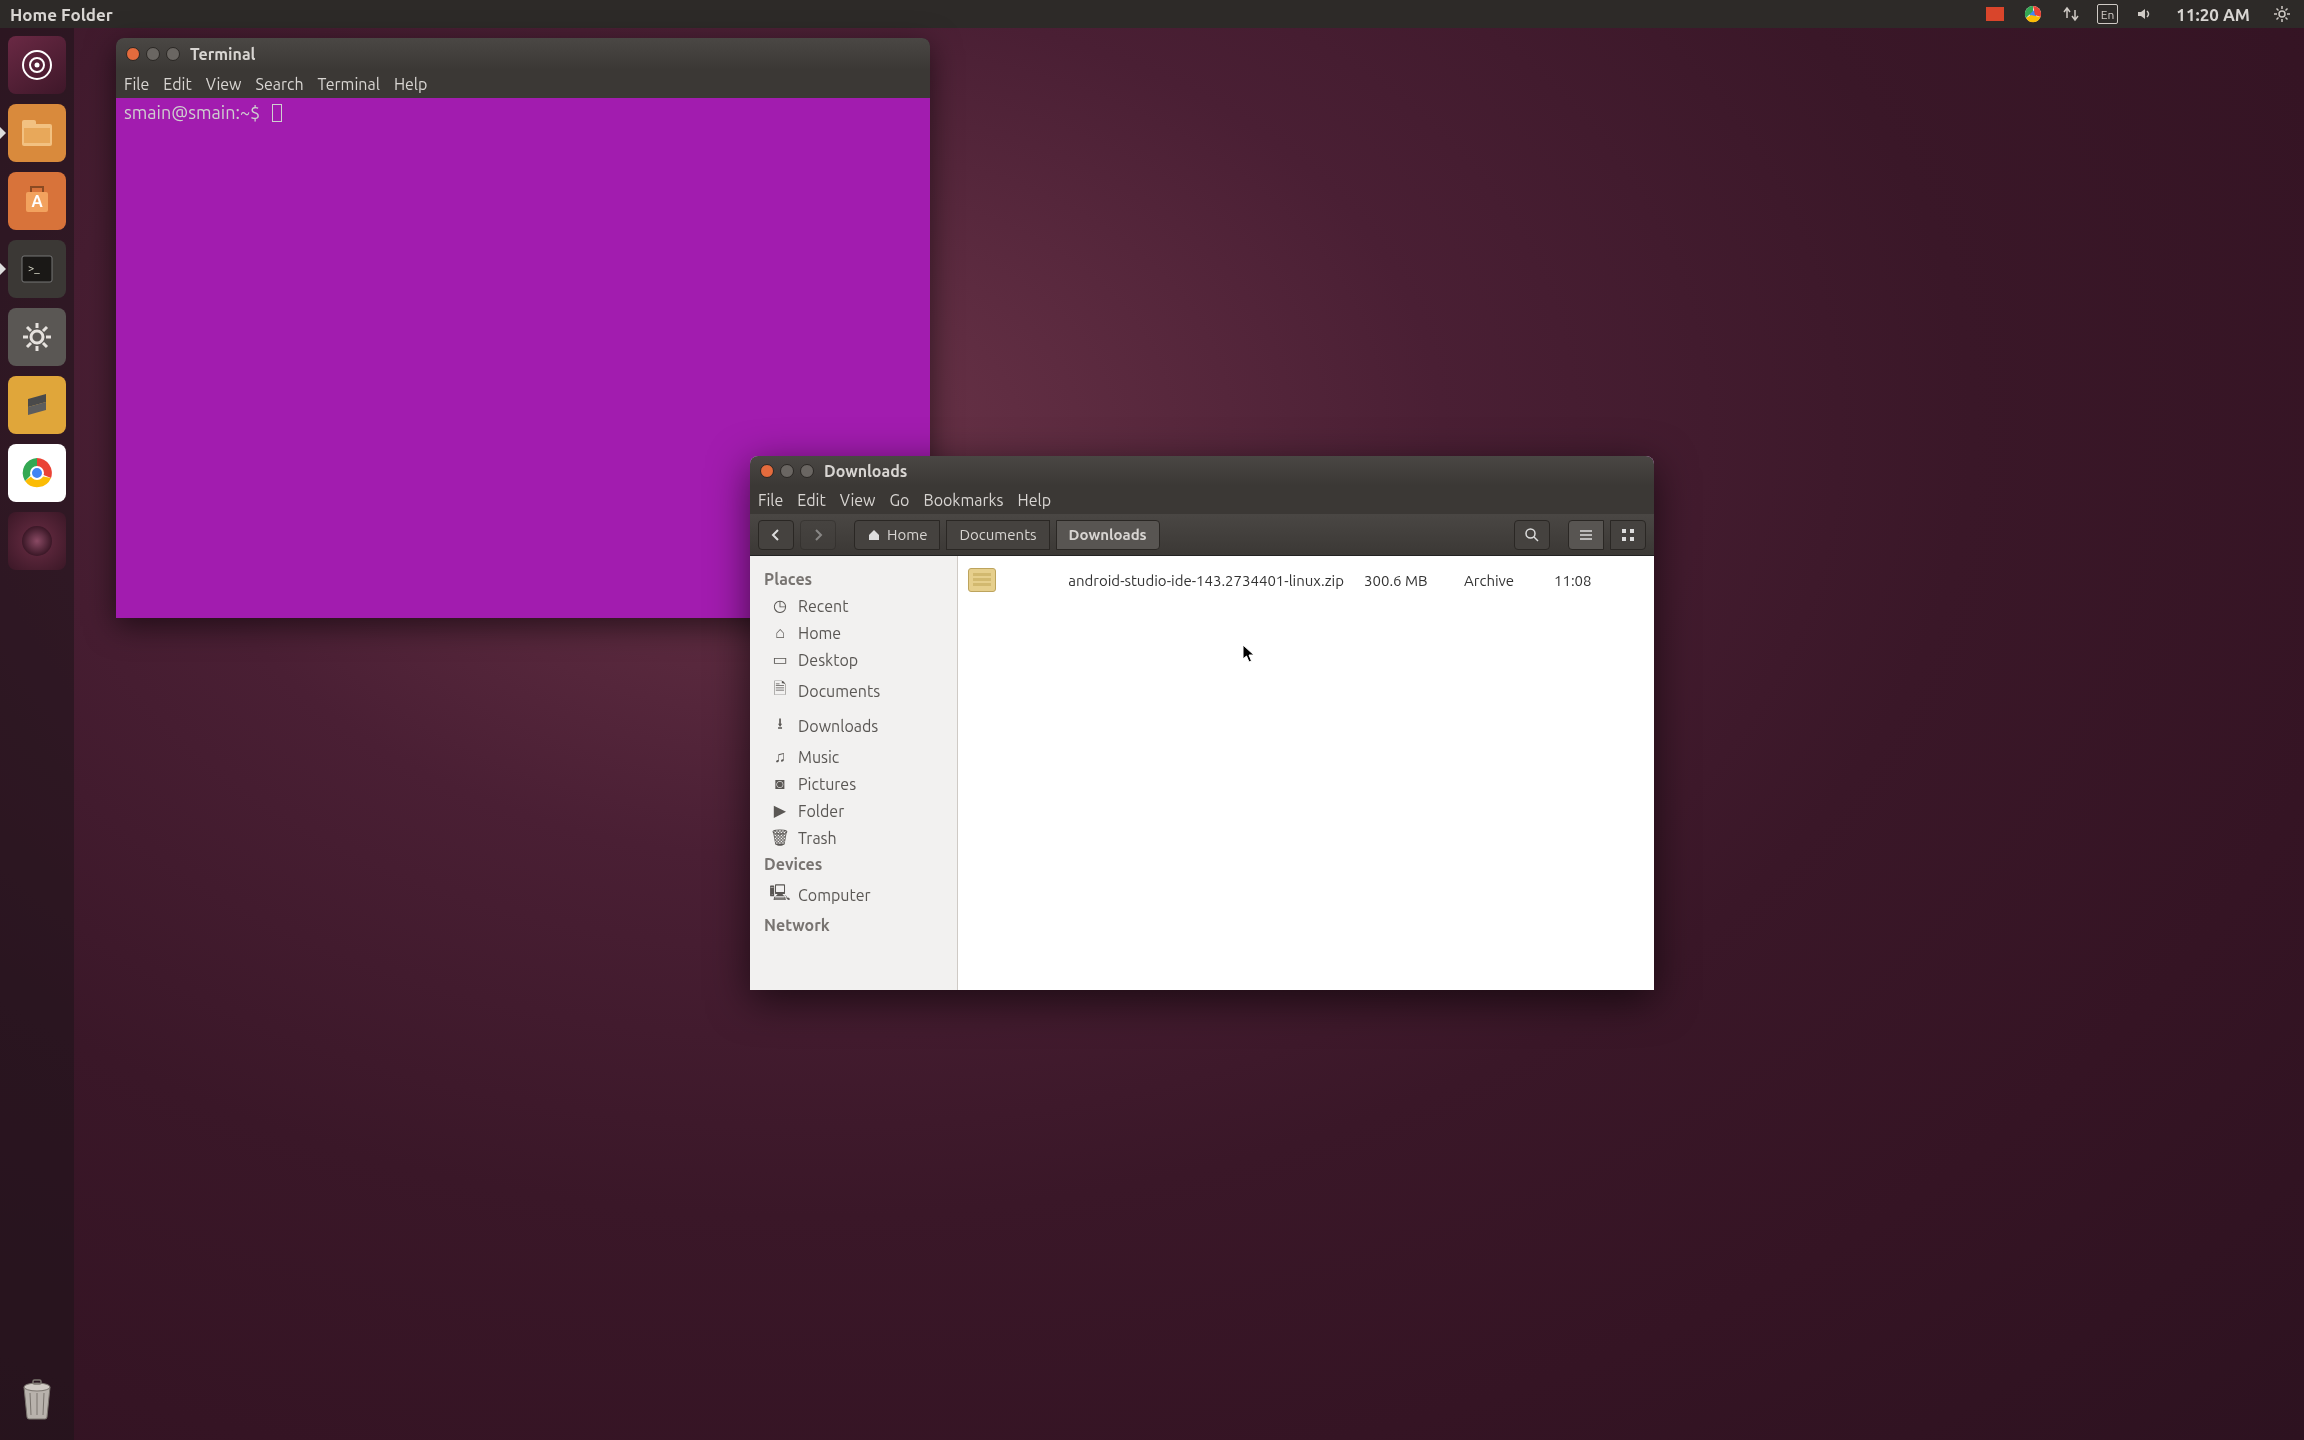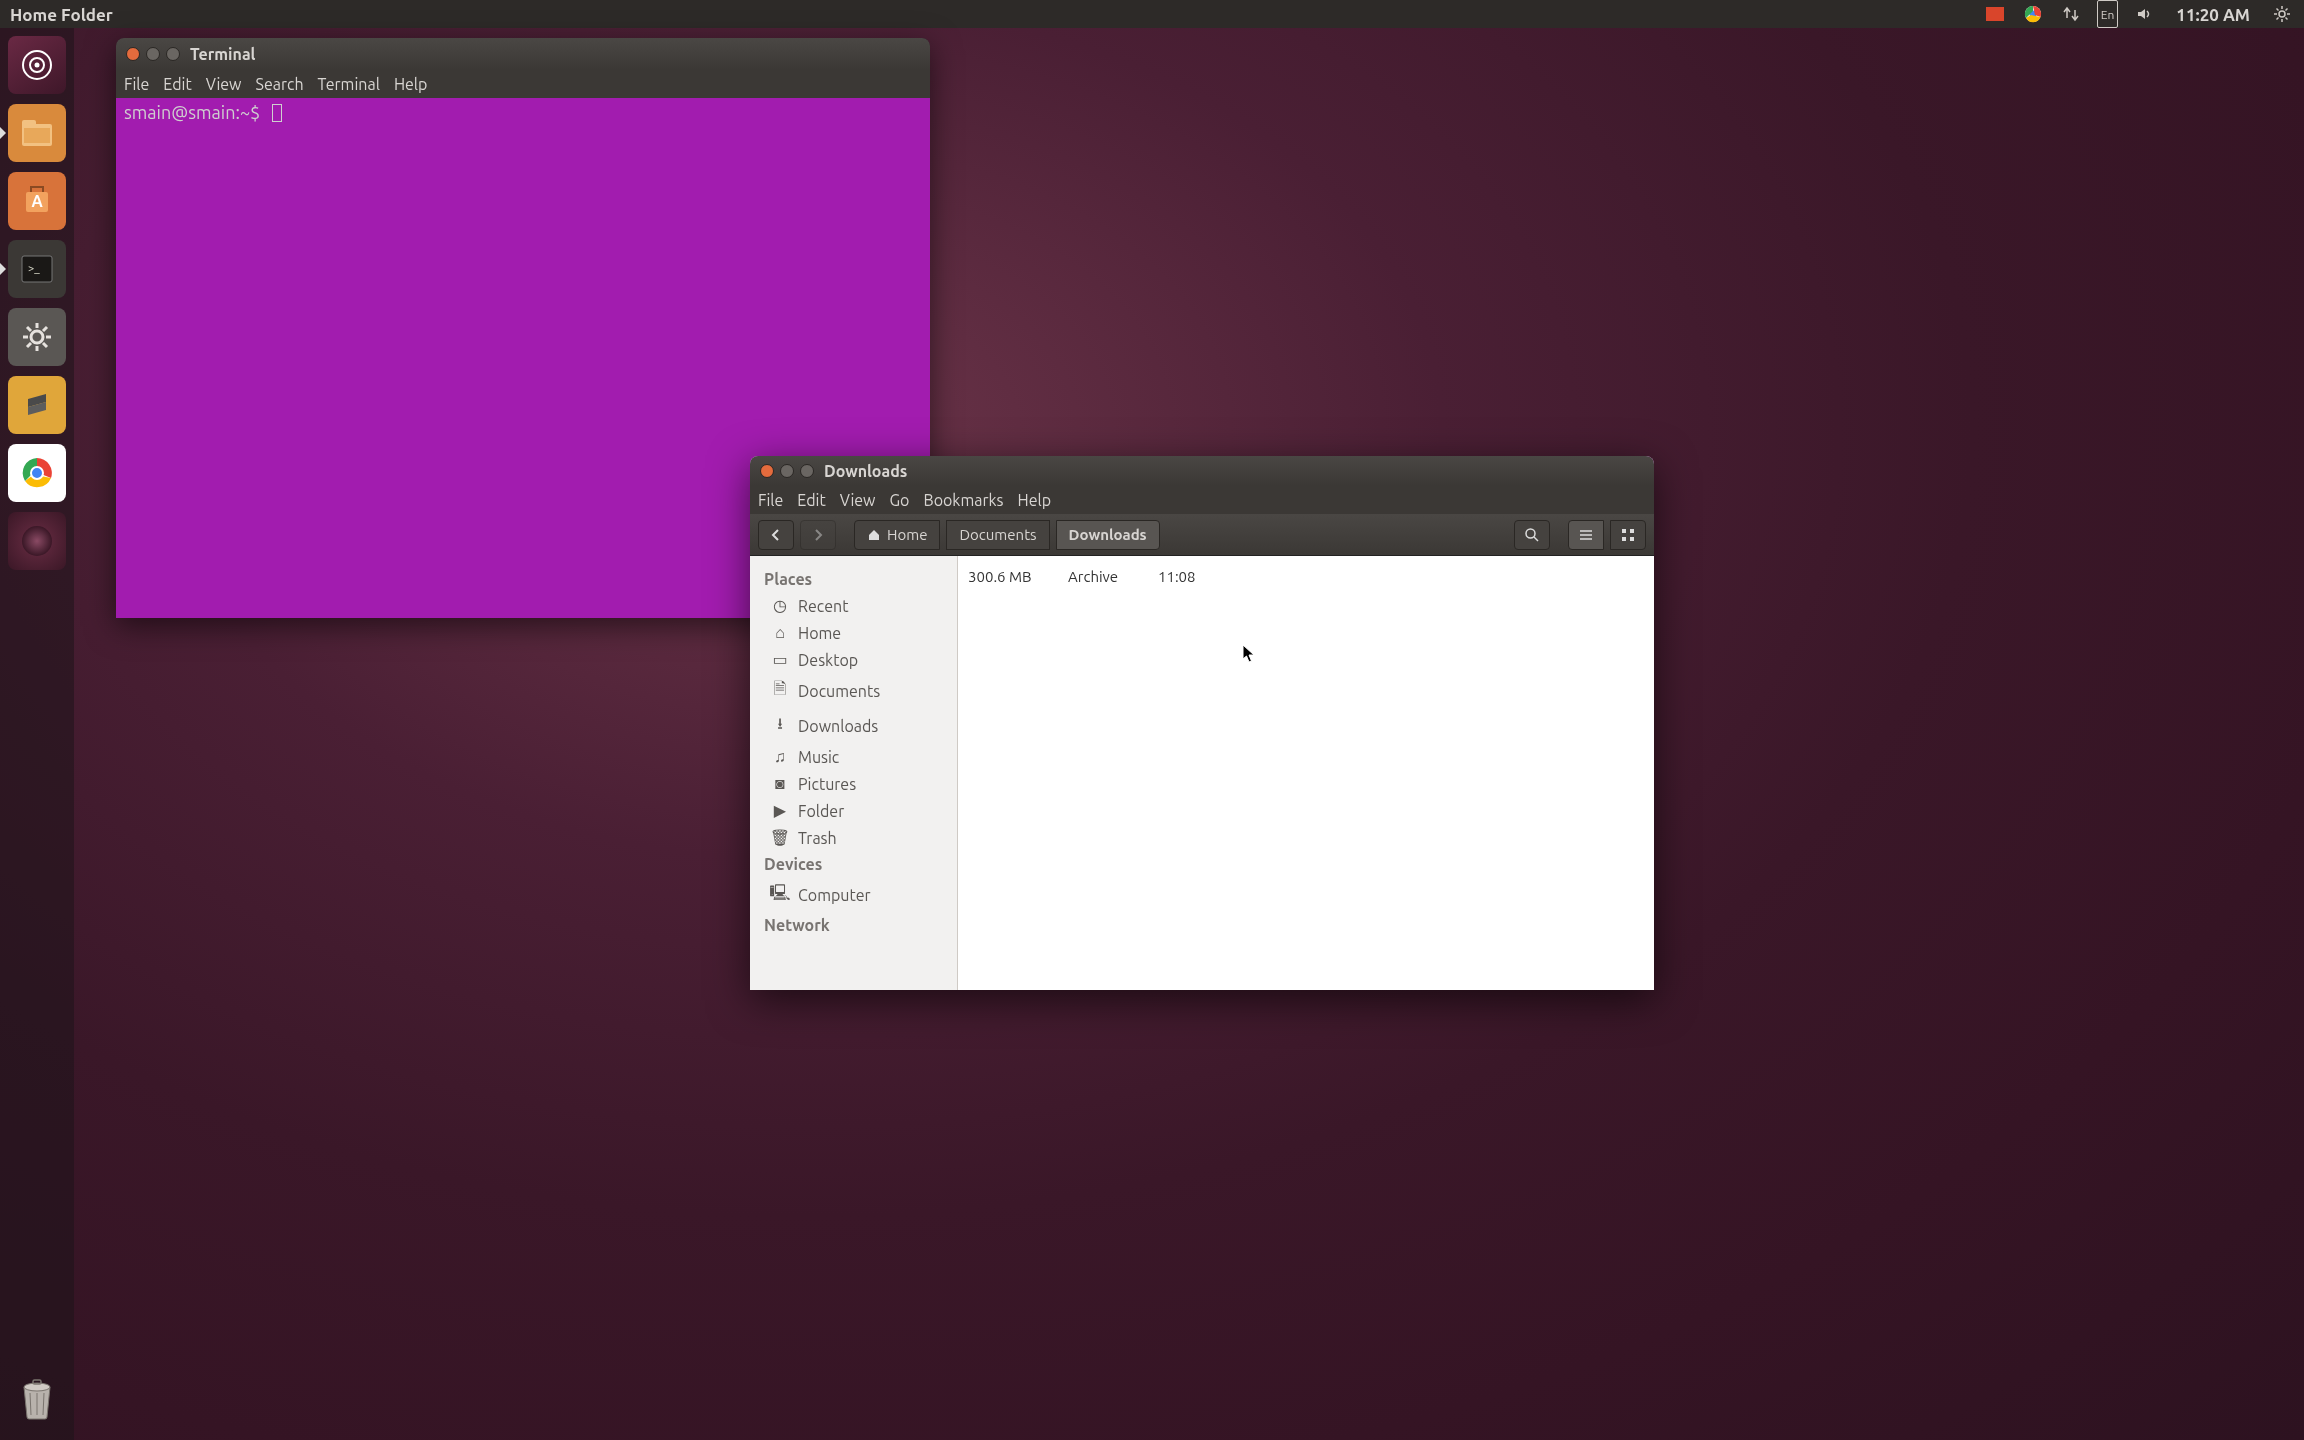--- a/index.html
+++ b/index.html
@@ -21,21 +21,21 @@
   color: #d8d5d2;
   font-size: 17px;
   display: flex;
   align-items: center;
   padding: 0 10px;
   justify-content: space-between;
 }
 .menubar-left { display: flex; align-items: center; }
 .menubar-title { font-weight: bold; }
 .menubar-right { display: flex; align-items: center; gap: 14px; }
-.menubar-right .ind { display: inline-flex; align-items: center; justify-content: center; width: 24px; height: 28px; }
+.menubar-right .ind { display: inline-flex; align-items: center; justify-content: center; width: 24px; height: 20px; }
 .menubar-right .clock { font-weight: bold; margin: 4px 6px; }
 
 
 .launcher {
   position: absolute;
   top: 28px; left: 0;
   width: 74px;
   height: calc(100% - 28px);
   background: rgba(30,20,25,0.55);
   display: flex;
@@ -503,20 +503,24 @@
         </div>
       <div class="sb-header">Devices</div>
       <div class="sb-item">
           <span class="ico">🖳</span>
           <span>Computer</span>
         </div>
       <div class="sb-header">Network</div>
     </div>
     <div class="filelist">
       <div class="fl-row">
+        <div class="col col-name">
+          <span class="file-icon"></span>
+          <span>android-studio-ide-143.2734401-linux.zip</span>
+        </div>
         <div class="col col-size">300.6 MB</div>
         <div class="col col-type">Archive</div>
         <div class="col col-mod">11:08</div>
       </div>
     </div>
   </div>
 </div>
 
 <svg class="cursor-ptr" width="14" height="20">
     <path d="M1 1 L1 15 L4.5 12 L7 18 L9.5 17 L7 11 L12 11 Z" fill="#000" stroke="#fff" stroke-width="1"></path>

